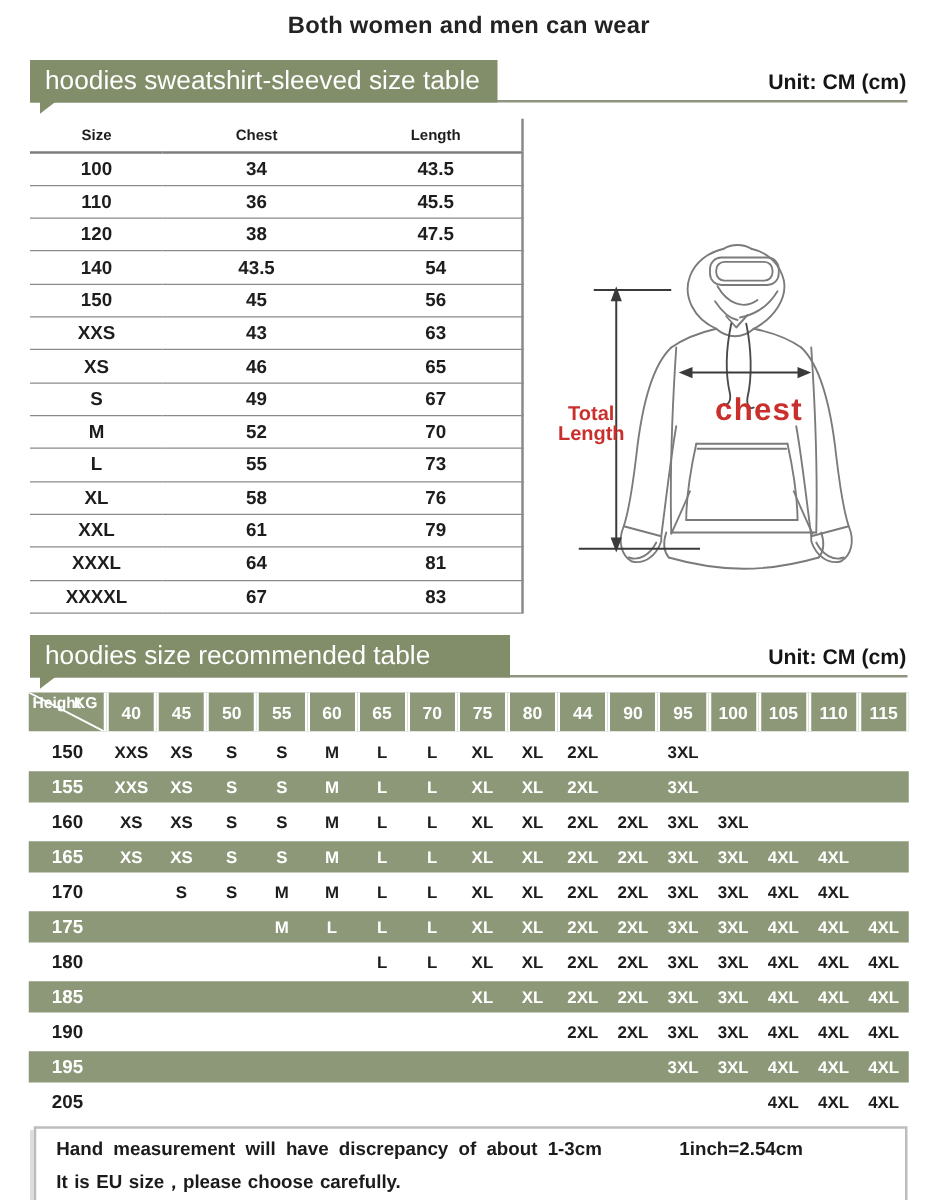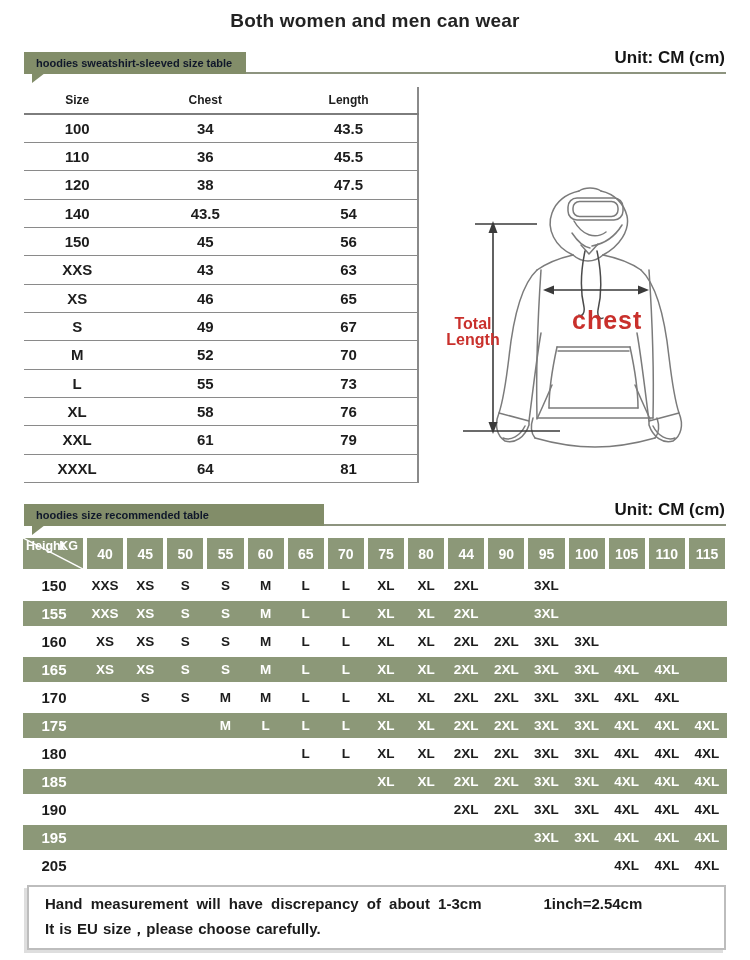--- a/index.html
+++ b/index.html
@@ -16,23 +16,23 @@
   .page{position:relative;width:750px;height:960px;overflow:hidden;background:#fff;}
 
   
   .title{padding-top:9px;text-align:center;font-weight:bold;font-size:19px;line-height:24px;color:#232323;letter-spacing:.2px;}
 
   
   .banner-row{margin:0 24px;display:flex;justify-content:space-between;align-items:flex-end;
               border-bottom:2px solid var(--rule);position:relative;}
   .banner-row.first{margin-top:15px;}
   .banner-row.second{margin-top:13px;}
-  .banner{position:relative;background:var(--green-dark);color:#0f172a;font-weight:bold;font-size:11px;
+  .banner{position:relative;background:var(--green-dark);color:#ffffff;font-weight:normal;font-size:21px;
           padding:5px 14px 5px 12px;margin-bottom:-2px;}
-  .banner.wide{padding-right:115px;}
+  .banner.wide{padding-right:64px;}
   .banner .tail{position:absolute;left:8px;bottom:-9px;width:0;height:0;
                 border-top:10px solid var(--green-dark);border-right:13px solid transparent;}
   .unit{font-weight:bold;font-size:17px;color:#151515;padding-bottom:4px;padding-right:1px;}
 
   
   .main-row{display:flex;margin:13px 0 0 24px;}
   table.size-table{width:395px;border-collapse:collapse;text-align:center;table-layout:fixed;
                    border-right:2px solid var(--line);height:396px;}
   table.size-table col.c1{width:27%;} table.size-table col.c2{width:38%;} table.size-table col.c3{width:35%;}
   table.size-table th{font-size:12px;font-weight:bold;height:27px;border-bottom:2px solid #7d7d7d;}
@@ -156,20 +156,25 @@
           </tr>
           <tr>
             <td>XXL</td>
             <td>61</td>
             <td>79</td>
           </tr>
           <tr>
             <td>XXXL</td>
             <td>64</td>
             <td>81</td>
+          </tr>
+          <tr>
+            <td>XXXXL</td>
+            <td>67</td>
+            <td>83</td>
           </tr>
         </tbody>
     </table>
 
     <div class="diagram">
       <svg viewBox="0 0 322 312">
         <g fill="none" stroke="#7b7b7b" stroke-width="1.5" stroke-linecap="round" stroke-linejoin="round">
 
           <path d="M148,80 C130,72 121,54 127,38 C131,27 141,19 154,16"></path>
           <path d="M176,16 C190,19 199,29 202,41 C205,55 195,71 178,80"></path>

